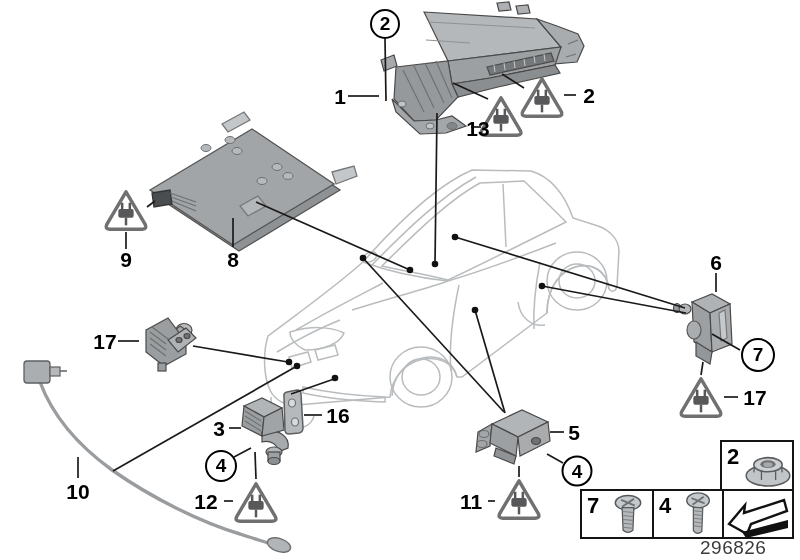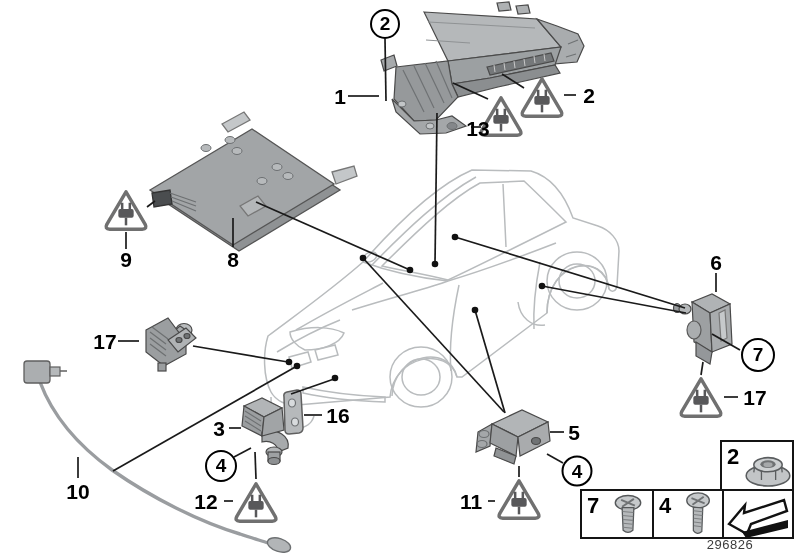--- a/index.html
+++ b/index.html
@@ -7,22 +7,22 @@
          font-family:"Liberation Sans",sans-serif;}
   #art{position:absolute;left:0;top:0;}
   .lbl{position:absolute;transform:translate(-50%,-50%);font-weight:bold;font-size:21px;
        color:#000;line-height:1;white-space:nowrap;}
   .circ{position:absolute;transform:translate(-50%,-50%);width:31px;height:31px;border:2.2px solid #000;
         border-radius:50%;background:#fff;display:flex;align-items:center;justify-content:center;
         font-weight:bold;font-size:19px;color:#000;box-sizing:border-box;}
   .cell{position:absolute;border:2px solid #141414;background:#fff;box-sizing:border-box;}
   .cellnum{position:absolute;left:5px;top:2px;font-weight:bold;font-size:22px;color:#000;}
   .cellicon{position:absolute;}
-  #drawnum{position:absolute;left:684px;top:537px;width:92px;text-align:center;
-           font-size:13px;color:#3c3c3c;letter-spacing:.5px;}
+  #drawnum{position:absolute;left:700px;top:537px;width:92px;text-align:left;
+           font-size:19px;color:#3c3c3c;letter-spacing:.5px;}
 </style>
 </head>
 <body>
 
 <div id="stage">
 
 <svg id="art" width="800" height="560" viewBox="0 0 800 560">
   <defs>
     <symbol id="plugtri" viewBox="0 0 48 48">
       <path d="M24,5 L44,39 Q46.5,44 41,44 L7,44 Q1.5,44 4,39 Z" fill="#ffffff" stroke="#707070" stroke-width="3.6" stroke-linejoin="round"></path>

